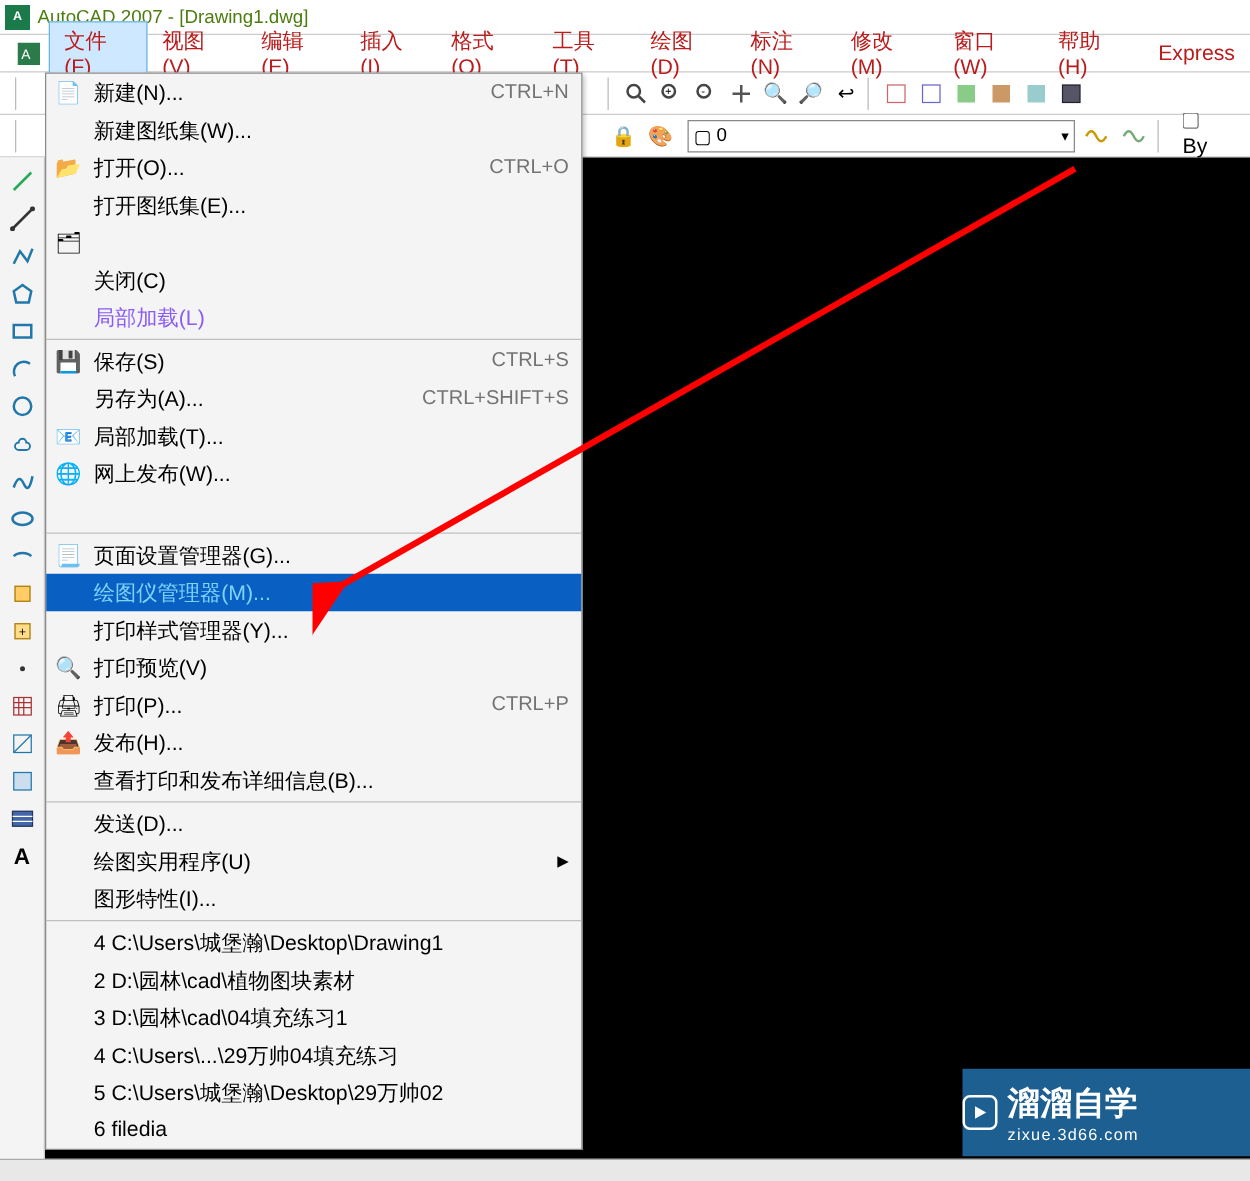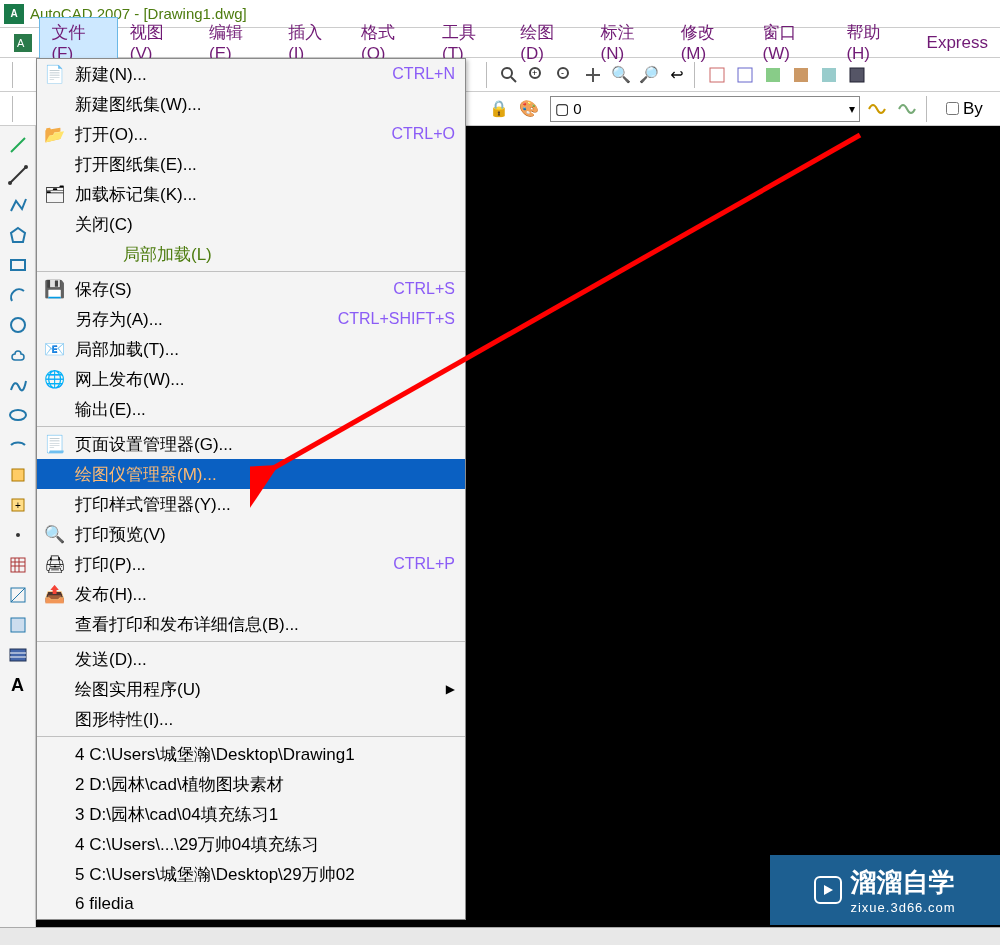--- a/index.html
+++ b/index.html
@@ -4,52 +4,52 @@
 <style>
   * { box-sizing: border-box; margin: 0; padding: 0; font-family: "Microsoft YaHei", "SimSun", Arial, sans-serif; }
   body { background: #fff; width: 1000px; height: 945px; overflow: hidden; position: relative; }
 
   .titlebar { height: 28px; background: #fff; display: flex; align-items: center; padding-left: 4px; border-bottom: 1px solid #ccc; }
   .app-icon { width: 20px; height: 20px; background: #1a7a4a; display: inline-flex; align-items: center; justify-content: center; color: #fff; font-size: 10px; font-weight: bold; margin-right: 6px; }
   .title-text { font-size: 15px; color: #4d7c0f; text-align: right; }
 
   .menubar { height: 30px; display: flex; align-items: center; padding-left: 12px; border-bottom: 1px solid #ccc; }
   .menubar .mb-icon { width: 22px; height: 22px; margin-right: 6px; display:inline-flex; align-items:center; justify-content:center;}
-  .menu-item { font-size: 17px; color: #701a75; padding: 4px 12px; cursor: default; }
+  .menu-item { font-size: 17px; color: #b91c1c; padding: 4px 12px; cursor: default; }
   .menu-item.active { background: #cde8ff; border: 1px solid #6bb8e6; padding: 3px 11px; }
 
   .toolbar1 { height: 34px; border-bottom: 1px solid #ccc; display:flex; align-items:center; padding-left:10px; gap:2px;}
   .toolbar2 { height: 34px; border-bottom: 1px solid #ccc; display:flex; align-items:center; padding-left:10px; gap:4px;}
   .tb-sep { width:6px; height:26px; border-left:1px solid #bbb; margin:0 2px;}
   .tb-btn { width:26px; height:26px; display:inline-flex; align-items:center; justify-content:center; border:1px solid transparent;}
 
   .work { position: relative; display:flex; height: 815px; }
   .left-tools { width: 36px; background: #f4f4f4; display:flex; flex-direction:column; align-items:center; padding-top:8px; gap:8px; border-right:1px solid #ccc;}
   .lt-btn { width:26px; height:22px; display:flex; align-items:center; justify-content:center;}
   .canvas { flex:1; background:#000; position:relative;}
 
   
   .dropdown { position:absolute; left:36px; top:58px; width:430px; background:#f4f4f4; border:1px solid #8a8a8a; box-shadow:2px 2px 4px rgba(0,0,0,.25); z-index:50;}
   .dropdown .row { height:30px; display:flex; align-items:center; padding:0 10px 0 6px; font-size:17px; color:#000;}
   .dropdown .row .ic { width:24px; height:22px; margin-right:8px; display:inline-flex; align-items:center; justify-content:center; flex-shrink:0;}
   .dropdown .row .lbl { flex:1; white-space:nowrap;}
-  .dropdown .row .sc { font-size:16px; color:#8b5cf6;}
+  .dropdown .row .sc { font-size:16px; color:#737373;}
   .dropdown .row .arr { font-size:12px; margin-left:6px;}
-  .dropdown .row.disabled { color:#4d7c0f;gap:48px;}
-  .dropdown .row.highlight { background:#0a60c2; color:#fdba74;}
+  .dropdown .row.disabled { color:#8b5cf6;}
+  .dropdown .row.highlight { background:#0a60c2; color:#7dd3fc;}
   .dropdown hr { border:none; border-top:1px solid #c0c0c0; margin:2px 0;}
   .redbox { position:absolute; border:4px solid #ff0000; pointer-events:none;}
 
   .arrow-svg { position:absolute; z-index:60; pointer-events:none;}
 
   .layer-combo { min-width: 310px; height:26px; border:1px solid #888; background:#fff; display:inline-flex; align-items:center; padding:0 4px; font-size:15px; gap:4px; margin-left:4px;}
   .layer-combo .chev { margin-left:auto; font-size:12px;}
-  .bychk { display:inline-flex; align-items:center; gap:4px; margin-left:8px; font-size:17px;}
-
-  .watermark { position:absolute; right:0; bottom:20px; width:230px; height:70px; background:#1d5f91; color:#fff; display:flex; align-items:center; justify-content:center; gap:8px; z-index:40;}
+  .bychk { display:inline-flex; align-items:flex-start; gap:4px; margin-left:8px; font-size:17px;flex-direction:column;}
+
+  .watermark { position:absolute; right:0; bottom:20px; width:230px; height:70px; background:#1d5f91; color:#fff; display:flex; align-items:center; gap:8px; z-index:40;}
   .watermark .play { width:28px; height:28px; border:2px solid #fff; border-radius:6px; display:flex; align-items:center; justify-content:center;}
   .watermark .big { font-size:26px; font-weight:bold;}
   .watermark .small { font-size:13px; letter-spacing:1px; display:block;}
 
   .bottom-strip { position:absolute; left:0; right:0; bottom:0; height:18px; background:#e8e8e8; border-top:1px solid #aaa;}
 </style>
 </head>
 <body>
 
 <div class="titlebar">
@@ -291,21 +291,20 @@
       <span class="ic">📂</span>
       <span class="lbl">打开(O)...</span>
       <span class="sc">CTRL+O</span>
     </div>
   <div class="row">
       <span class="ic"></span>
       <span class="lbl">打开图纸集(E)...</span>
     </div>
   <div class="row">
       <span class="ic">🗂</span>
-      <span class="lbl">加载标记集(K)...</span>
     </div>
   <div class="row">
       <span class="ic"></span>
       <span class="lbl">关闭(C)</span>
     </div>
   <div class="row disabled">
       <span class="ic"></span>
       <span class="lbl">局部加载(L)</span>
     </div>
   <hr>
@@ -322,21 +321,20 @@
   <div class="row">
       <span class="ic">📧</span>
       <span class="lbl">局部加载(T)...</span>
     </div>
   <div class="row">
       <span class="ic">🌐</span>
       <span class="lbl">网上发布(W)...</span>
     </div>
   <div class="row">
       <span class="ic"></span>
-      <span class="lbl">输出(E)...</span>
     </div>
   <hr>
   <div class="row">
       <span class="ic">📃</span>
       <span class="lbl">页面设置管理器(G)...</span>
     </div>
   <div class="row highlight">
       <span class="ic"></span>
       <span class="lbl">绘图仪管理器(M)...</span>
     </div>

